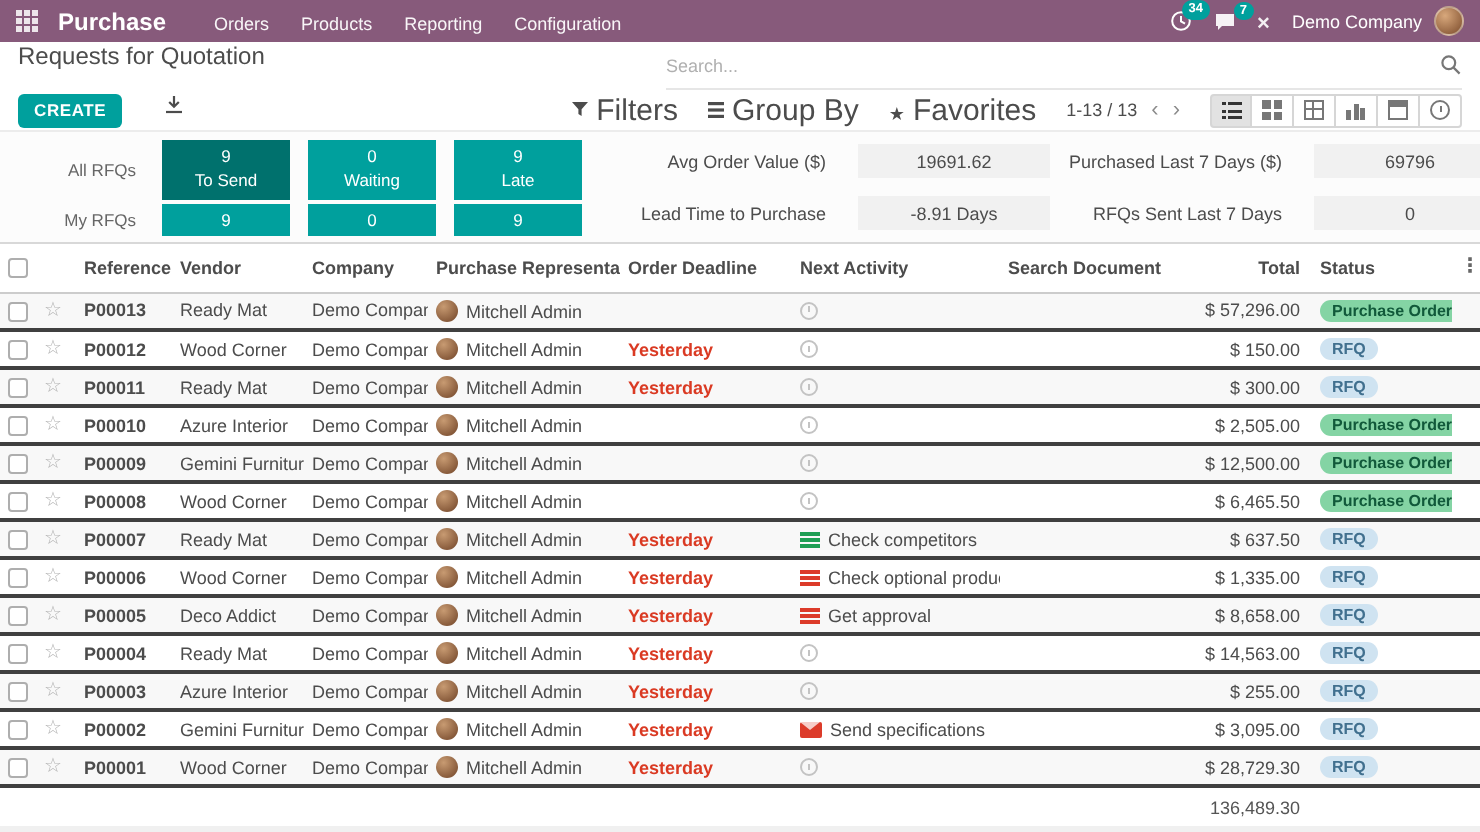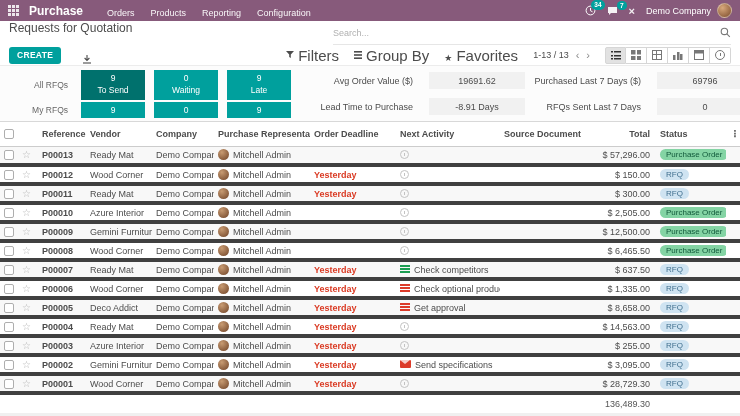--- a/index.html
+++ b/index.html
@@ -25,21 +25,21 @@
   .user-btn{background:none;border:0;color:#fff;font-size:9px;display:flex;align-items:center;gap:6px;cursor:pointer}
   .nav-avatar{width:15px;height:15px;border-radius:50%;background:radial-gradient(circle at 35% 30%,#d8a87c,#7a4a2a);border:1px solid rgba(255,255,255,.4)}
 
   
   .row1{height:24px;flex:0 0 24px;display:flex;align-items:flex-start;padding:0 9px;background:#fff}
   .breadcrumb{font-size:12px;font-weight:400;color:#4c4c4c;flex:1;cursor:default}
   .search{display:flex;align-items:center;width:398px;height:100%;border-bottom:1px solid #e6e6e6}
   .search input{flex:1;border:0;outline:0;font-size:9px;color:#666;background:transparent}
   .search input::placeholder{color:#b0b0b0}
   .row2{height:21px;flex:0 0 21px;display:flex;align-items:center;justify-content:space-between;padding:0 9px;background:#fff;border-bottom:1px solid #ececec}
-  .left2{display:flex;align-items:flex-end;gap:21px}
+  .left2{display:flex;align-items:flex-start;gap:21px}
   .btn-create{background:var(--teal);color:#fff;border:0;font-size:8.5px;font-weight:700;letter-spacing:.3px;padding:3.5px 8px;border-radius:3px;cursor:pointer}
   .icon-btn{background:none;border:0;cursor:pointer;display:flex;align-items:center}
   .right2{display:flex;align-items:center;gap:15px}
   .facet{display:flex;align-items:center;gap:4px;font-size:15px;color:#4c4c4c;background:none;border:0;cursor:pointer}
   .fav-star::before{content:"★";font-size:9px;color:#4c4c4c}
   .pager{display:flex;align-items:center;gap:7px;font-size:9px;color:#4c4c4c}
   .pg-btn{border:0;background:none;color:#8a8a8a;cursor:pointer;font-size:11px;line-height:1}
   .pg-prev::before{content:"‹"} .pg-next::before{content:"›"}
   .views{display:flex}
   .view-btn{width:21px;height:17px;border:1px solid #d6d6d6;border-left:0;background:#fff;display:flex;align-items:center;justify-content:center;cursor:pointer}
@@ -69,38 +69,38 @@
   .kpi-value{width:96px;background:#f1f1f1;text-align:center;font-size:9px;color:#4c4c4c;padding:3.5px 0;cursor:pointer}
 
   
   table{width:740px;table-layout:fixed;border-collapse:collapse}
   .w-check{width:18px}.w-star{width:20px}.w-ref{width:48px}.w-vendor{width:66px}.w-company{width:62px}
   .w-rep{width:96px}.w-deadline{width:86px}.w-activity{width:104px}.w-source{width:92px}
   .w-total{width:64px}.w-status{width:70px}.w-menu{width:14px}
   thead th{height:24px;border-bottom:1px solid #ccc;font-size:9px;font-weight:700;text-align:left;padding:0 4px;background:#fff;white-space:nowrap;overflow:hidden}
   thead th.c-total{text-align:right;padding-right:6px}
   tbody td{height:19px;font-size:9px;padding:0 4px;white-space:nowrap;overflow:hidden}
-  tbody tr{border-bottom:4px solid #404040;cursor:pointer}
+  tbody tr{border-bottom:2px solid #404040;cursor:pointer}
   tbody tr:nth-child(odd){background:#f8f8f8}
   .c-ref{font-weight:700}
   .c-total{text-align:right;padding-right:6px}
   .checkbox{display:inline-block;width:10px;height:10px;border:1px solid #aeaeae;border-radius:2px;background:#fff;vertical-align:middle;cursor:pointer}
   .star::before{content:"☆";color:#b5b5b5;font-size:10px}
   .rep-avatar{display:inline-block;width:11px;height:11px;border-radius:50%;background:radial-gradient(circle at 35% 30%,#c89b72,#6f4226);vertical-align:-2px;margin-right:4px}
   .deadline-late{color:var(--danger);font-weight:700}
-  .c-activity .cellwrap{display:flex;gap:4px}
+  .c-activity .cellwrap{display:flex;align-items:center;gap:4px}
   .act{flex:0 0 auto;display:inline-block}
   .act-clock{width:9px;height:9px;border:1px solid #c3c3c3;border-radius:50%;position:relative}
   .act-clock::after{content:"";position:absolute;left:3px;top:1.5px;width:1px;height:3px;background:#c3c3c3}
   .act-tasks{width:10px;height:8px;background-image:linear-gradient(var(--c),var(--c)),linear-gradient(var(--c),var(--c)),linear-gradient(var(--c),var(--c));background-size:10px 2px;background-position:0 0,0 3px,0 6px;background-repeat:no-repeat}
   .act-tasks.green{--c:#1d9e53}
   .act-tasks.red{--c:#dc3b2a}
   .act-env{width:11px;height:8px;background:#dc3b2a;border-radius:1px;position:relative}
   .act-env::after{content:"";position:absolute;left:0;top:0;width:0;height:0;border:4px solid transparent;border-width:4px 5.5px;border-top-color:rgba(255,255,255,.75)}
-  .badge-status{display:inline-block;padding:1px 6px;border-radius:8px;font-size:8px;font-weight:400;white-space:nowrap}
+  .badge-status{display:inline-block;padding:1px 6px;border-radius:8px;font-size:8px;font-weight:700;white-space:nowrap}
   .badge-po{background:var(--po-bg);color:var(--po-text)}
   .badge-rfq{background:var(--rfq-bg);color:var(--rfq-text)}
   .dots::before{content:"⋮";color:#666;font-size:10px}
   tfoot td{height:20px;border-top:1px solid #cfcfcf;font-size:9px;color:#555;padding:0 4px;background:#fff}
   .bottom-fill{flex:1;background:#f0f0f0}
 </style>
 </head>
 <body>
 
 <div class="app">
@@ -273,21 +273,21 @@
     <thead>
       <tr>
         <th class="c-check"><span class="checkbox"></span></th>
         <th class="c-star"></th>
         <th class="c-ref">Reference</th>
           <th class="c-vendor">Vendor</th>
           <th class="c-company">Company</th>
           <th class="c-rep">Purchase Representative</th>
           <th class="c-deadline">Order Deadline</th>
           <th class="c-activity">Next Activity</th>
-          <th class="c-source">Source Document</th>
+          <th class="c-source">Search Document</th>
           <th class="c-total">Total</th>
           <th class="c-status">Status</th>
           <th class="c-menu"><span class="dots"></span></th>
       </tr>
     </thead>
     <tbody>
         <tr>
     <td class="c-check"><span class="checkbox"></span></td>
     <td class="c-star"><span class="star"></span></td>
     <td class="c-ref">P00013</td>

